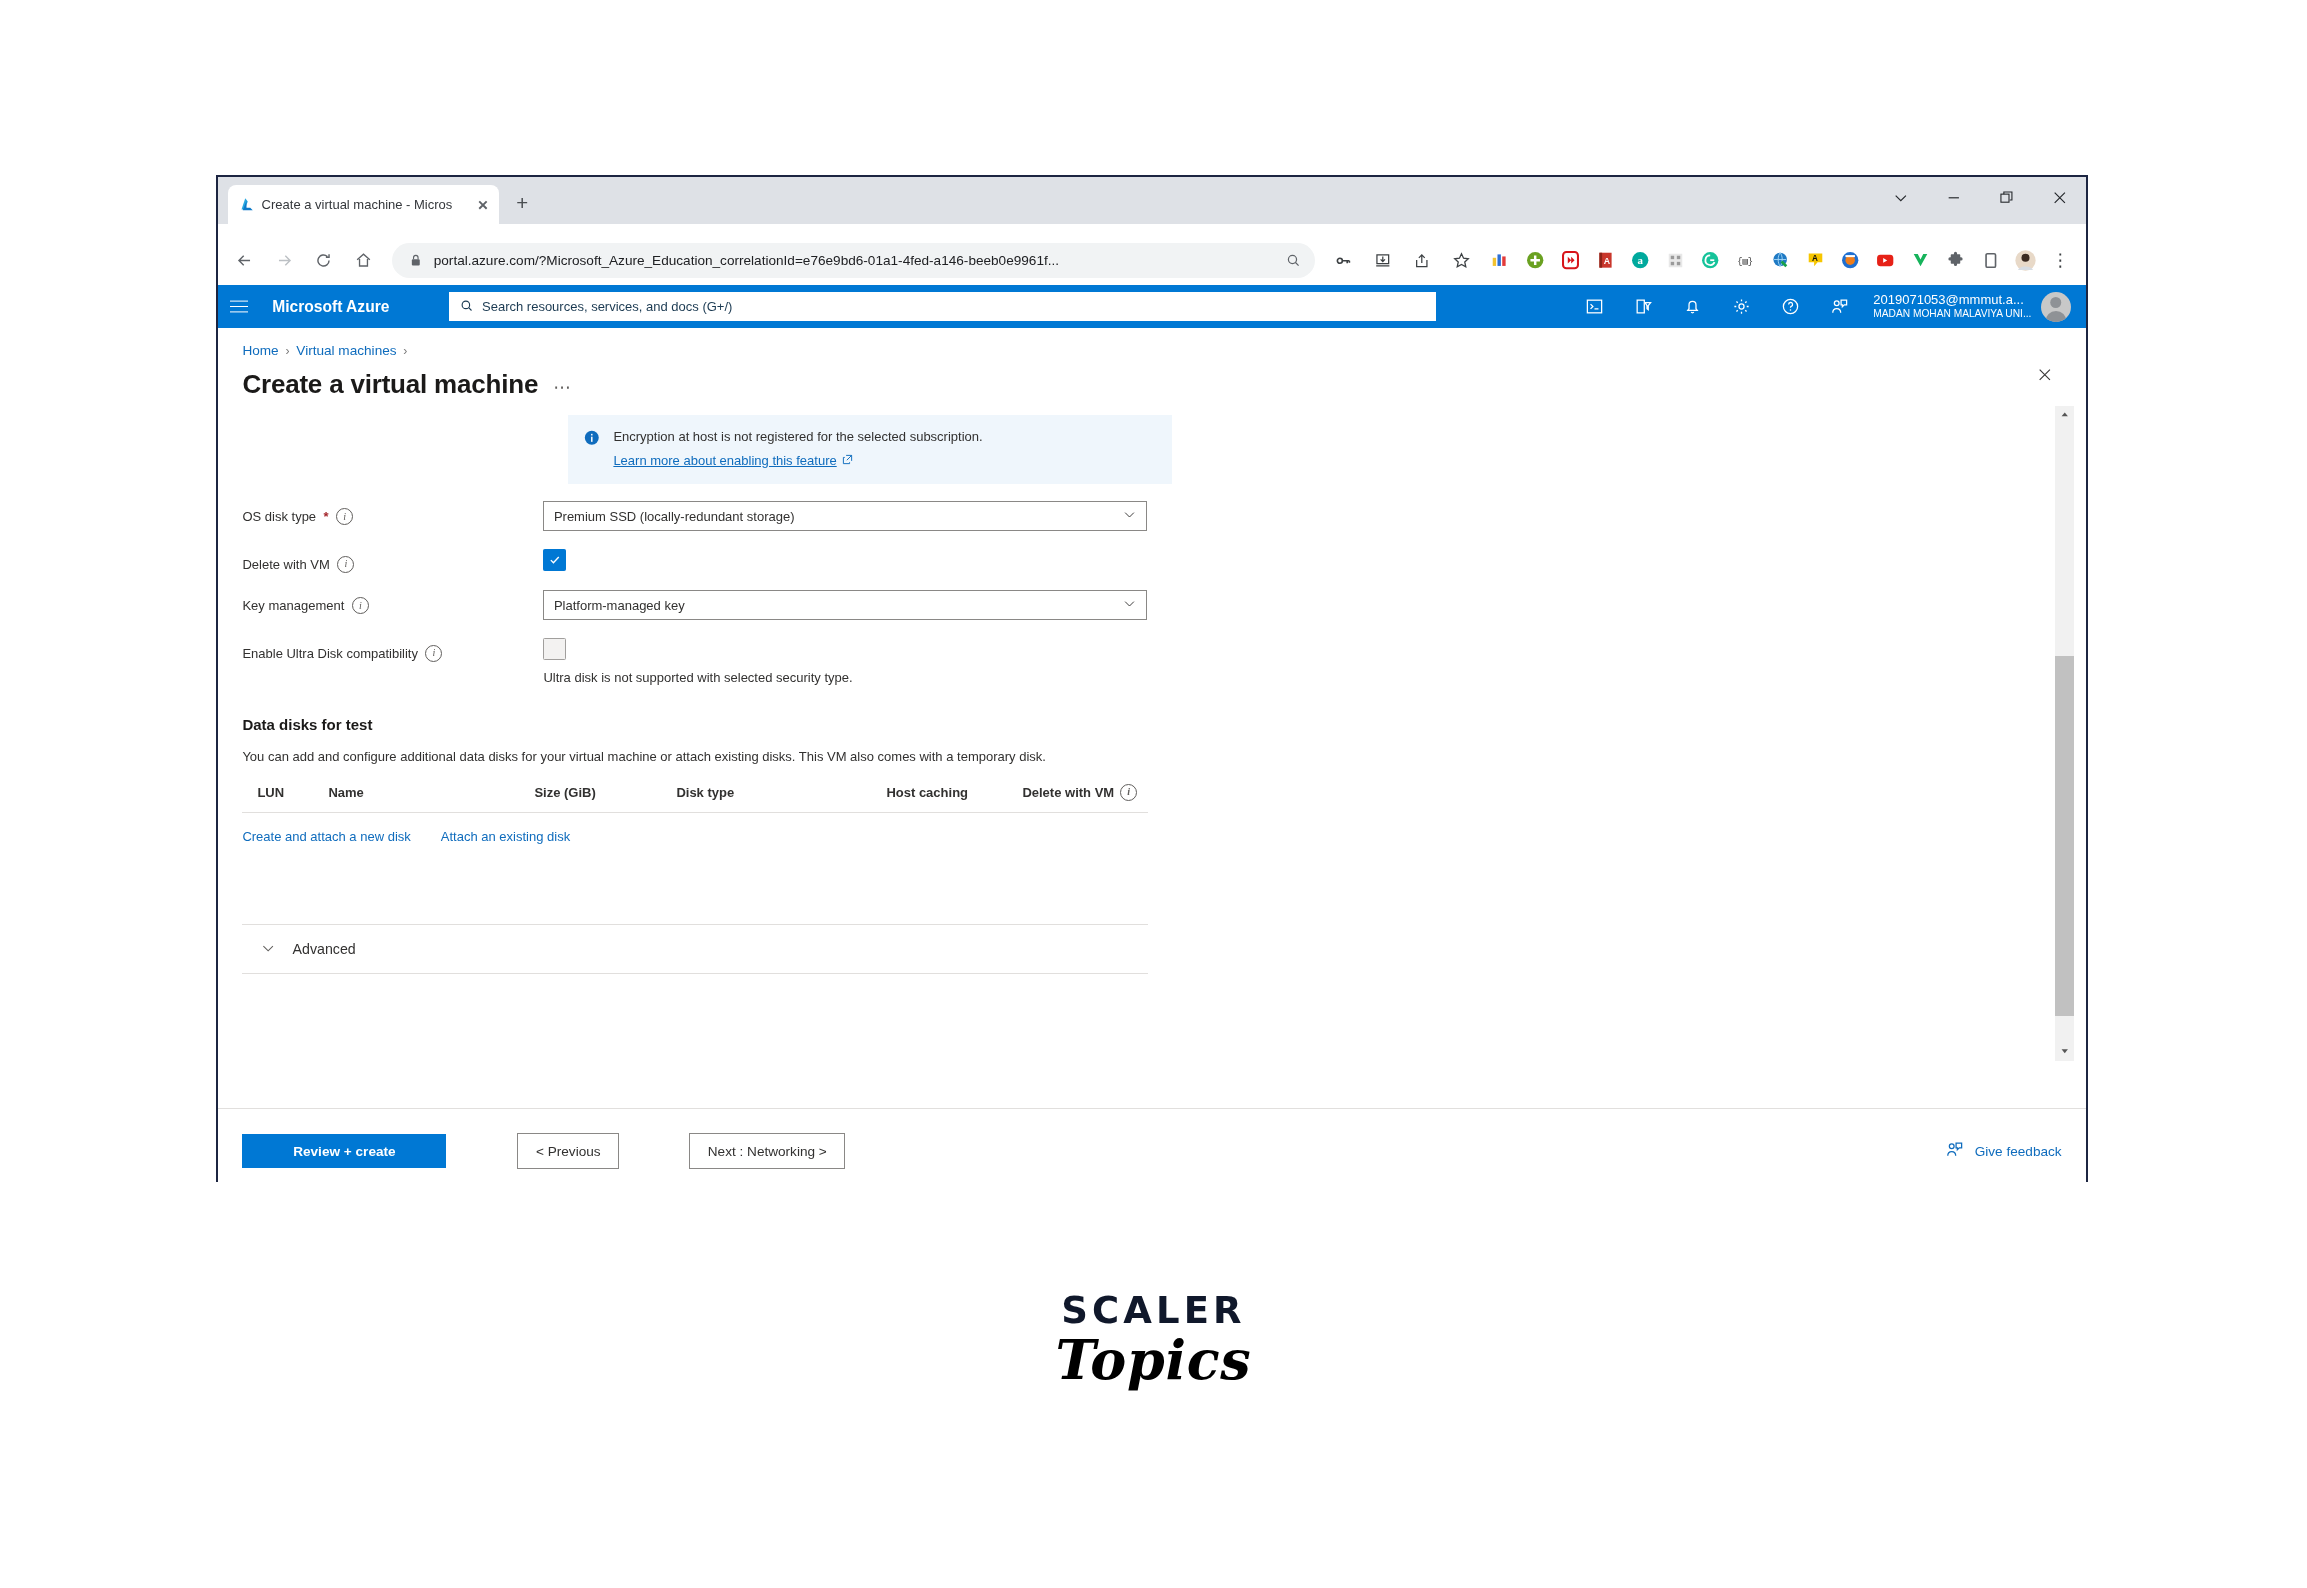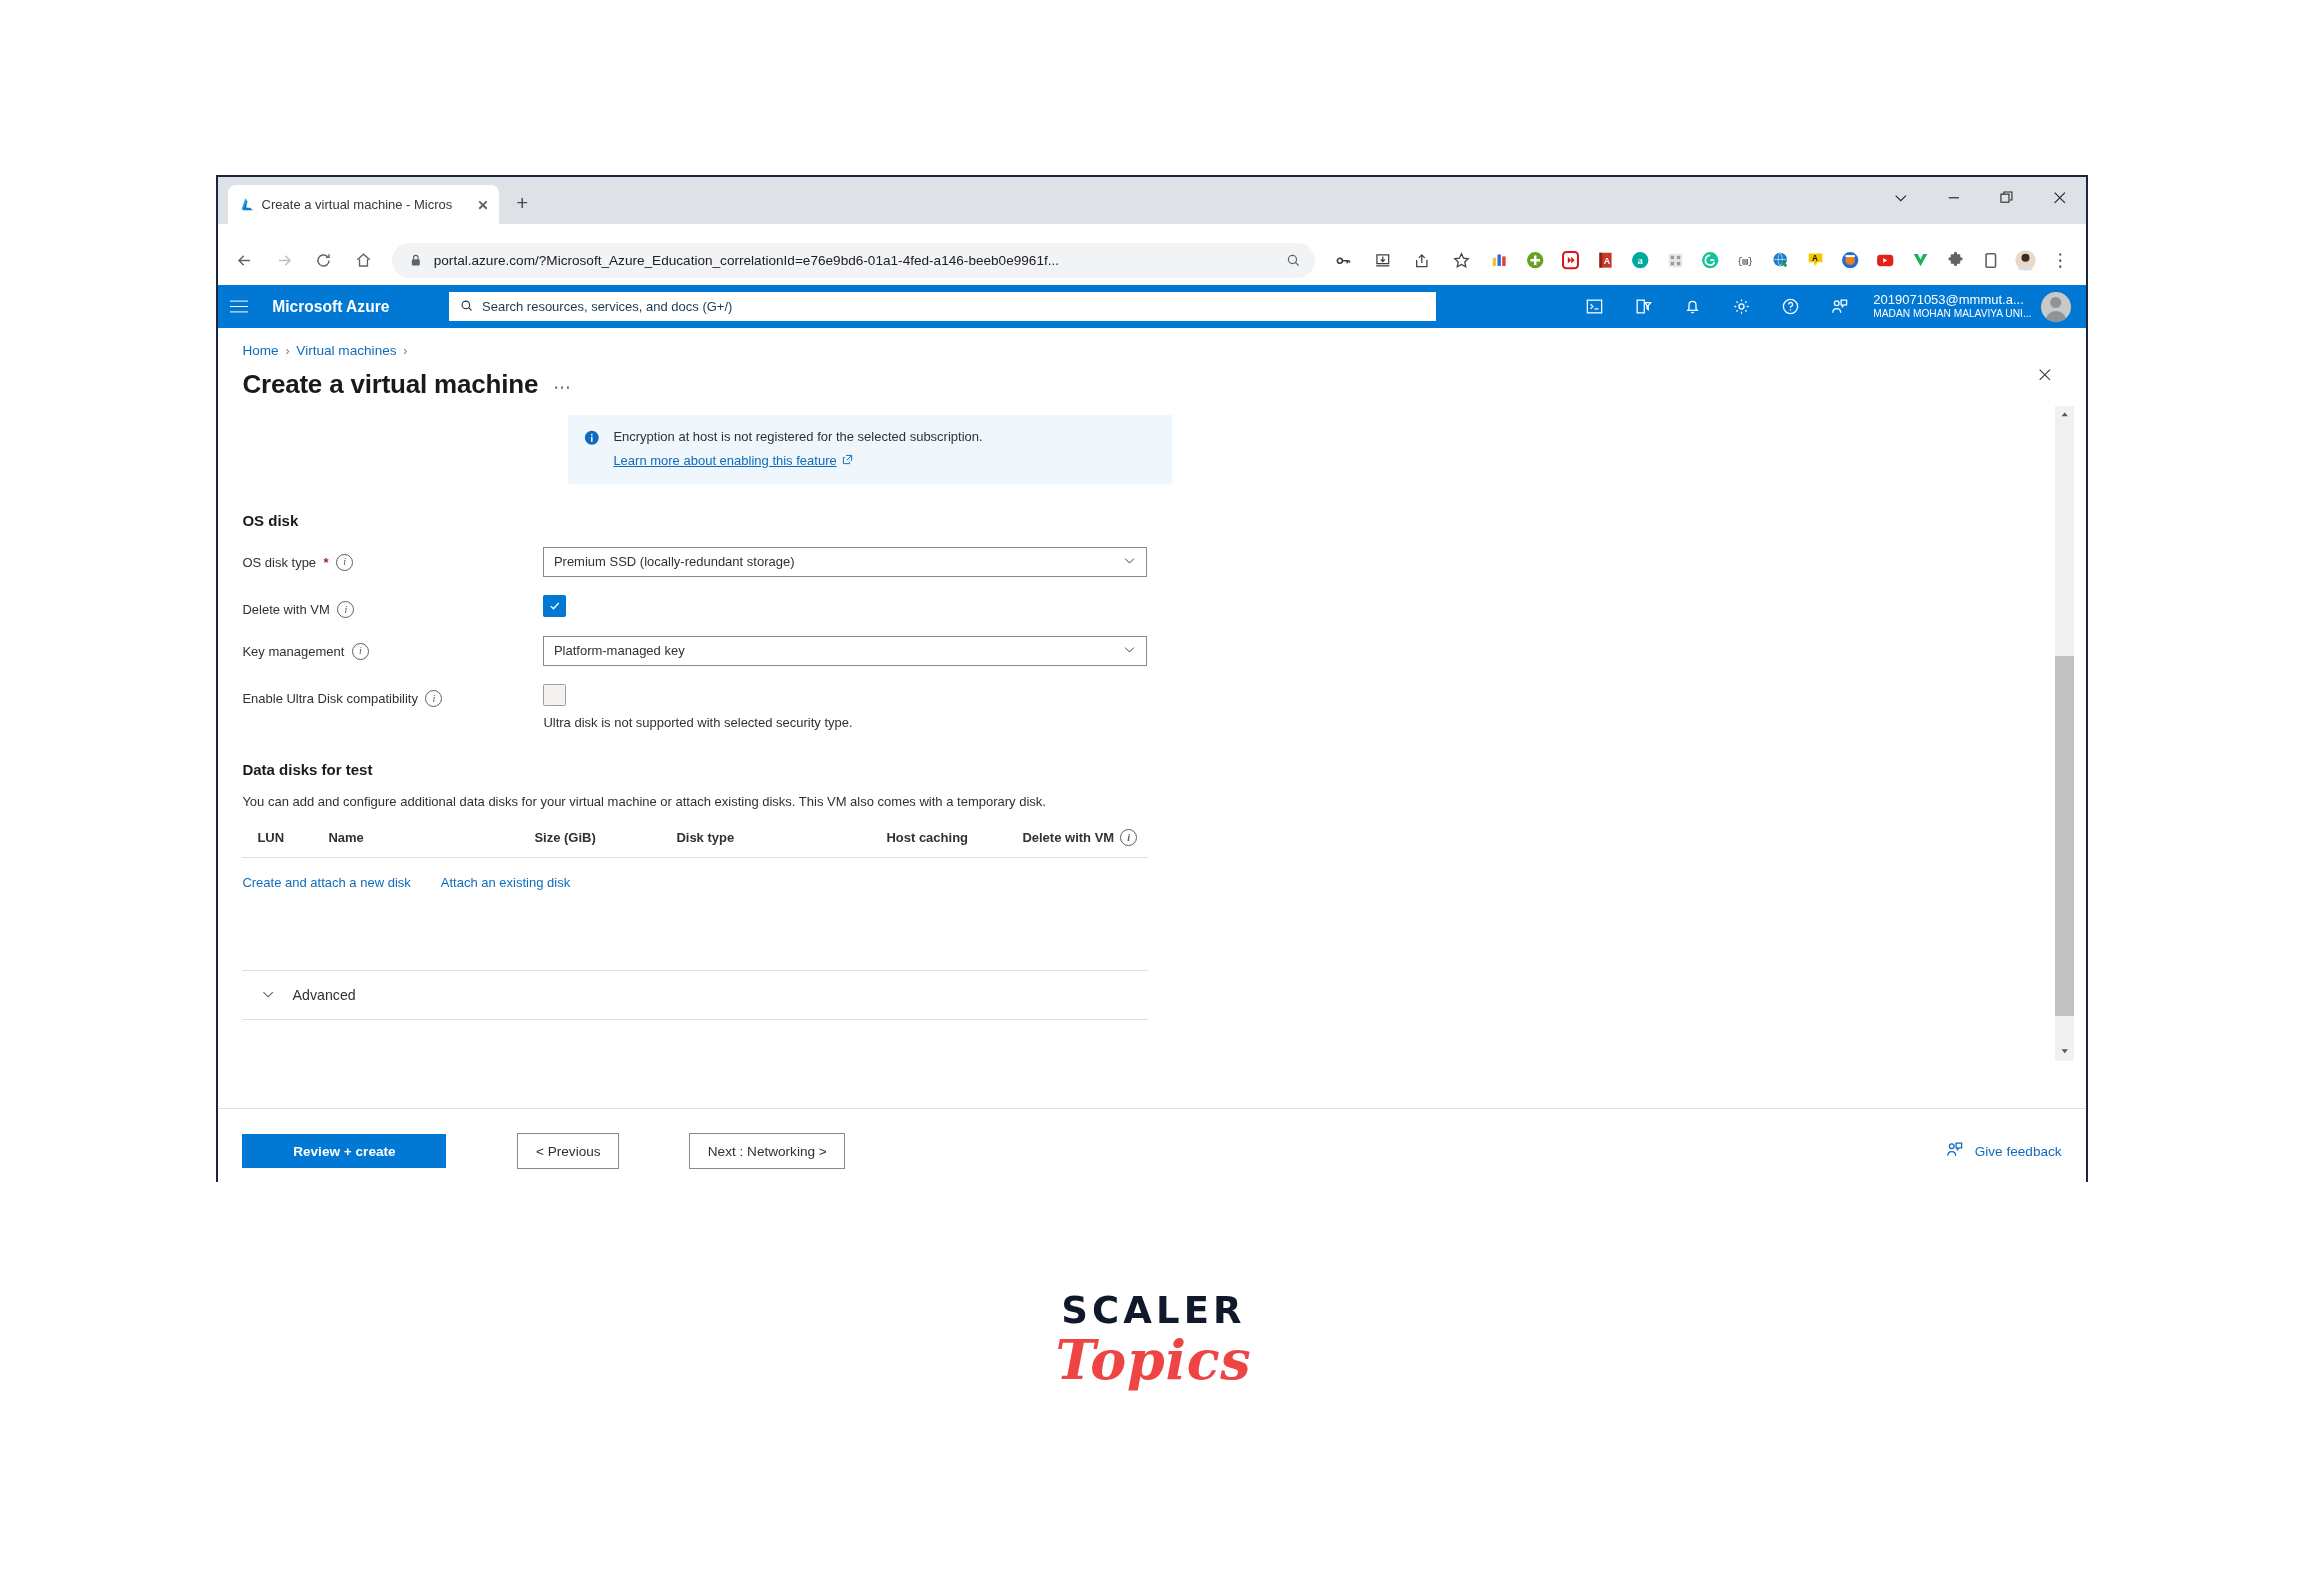--- a/index.html
+++ b/index.html
@@ -518,21 +518,21 @@
   }
   .scaler-word {
     font-size: 37px;
     font-weight: bold;
     color: #10182b;
     letter-spacing: 4.1px;
     font-family: "DejaVu Sans", sans-serif;
   }
   .topics-word {
     font-size: 54px;
-    color: #ef4444;
+    color: #000000;
     font-family: "DejaVu Serif", serif;
     font-style: italic;
     font-weight: bold;
     margin-top: -4.1px;
     letter-spacing: 0.7px;
   }
 </style>
 </head>
 <body>
 
@@ -847,21 +847,20 @@
                       <path d="M6 2h8v8" stroke="#0f6cbd" stroke-width="1.4" fill="none"></path>
                       <path d="M14 2L7 9" stroke="#0f6cbd" stroke-width="1.4"></path>
                       <path d="M11 12v2H2V5h2" stroke="#0f6cbd" stroke-width="1.4" fill="none"></path>
                     </svg>
                 </span>
               </span>
             </div>
           </div>
         </div>
 
-        <div class="section-head">OS disk</div>
 
         <div class="field-row">
           <div class="field-label">
             <span>OS disk type</span>
             <span class="req-star">*</span>
             <span class="info-circle">i</span>
           </div>
           <div class="field-control">
             <div class="azure-select">
               <span class="sel-val">Premium SSD (locally-redundant storage)</span>

